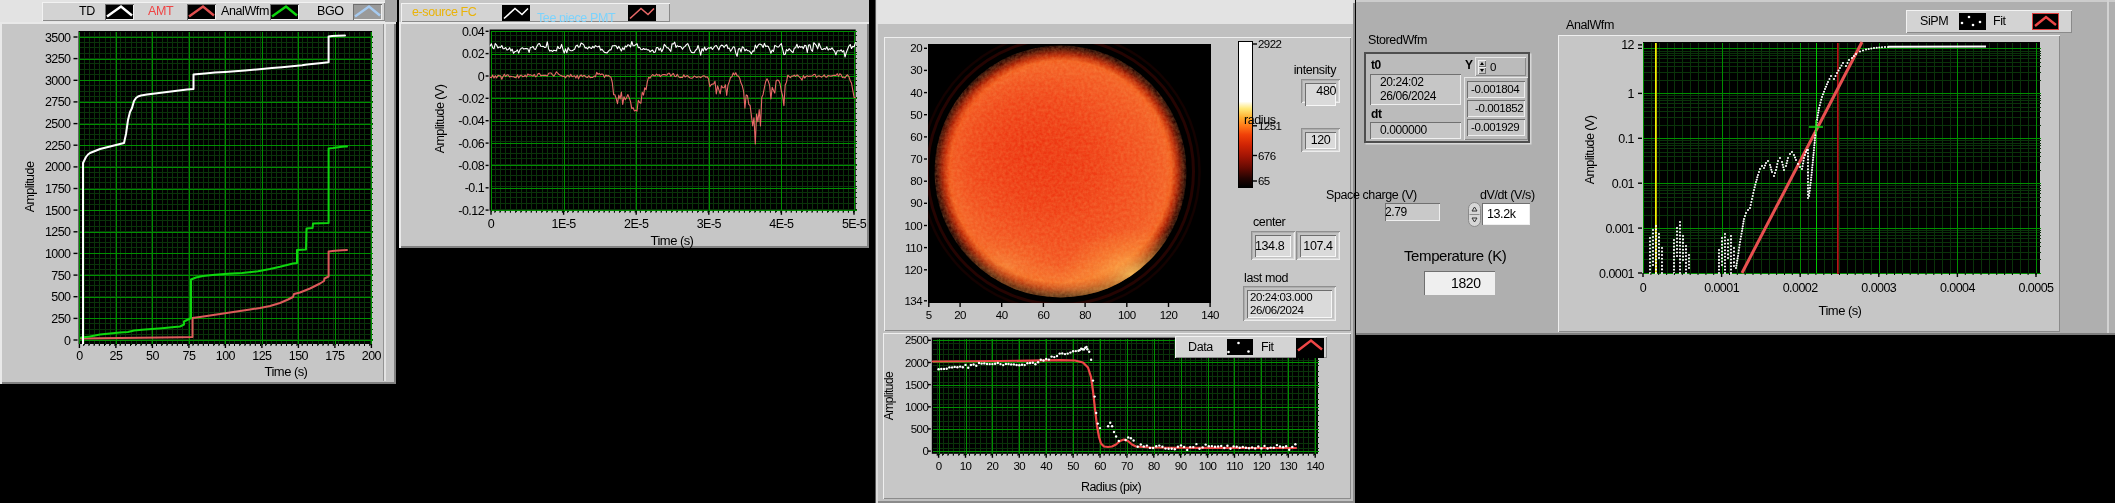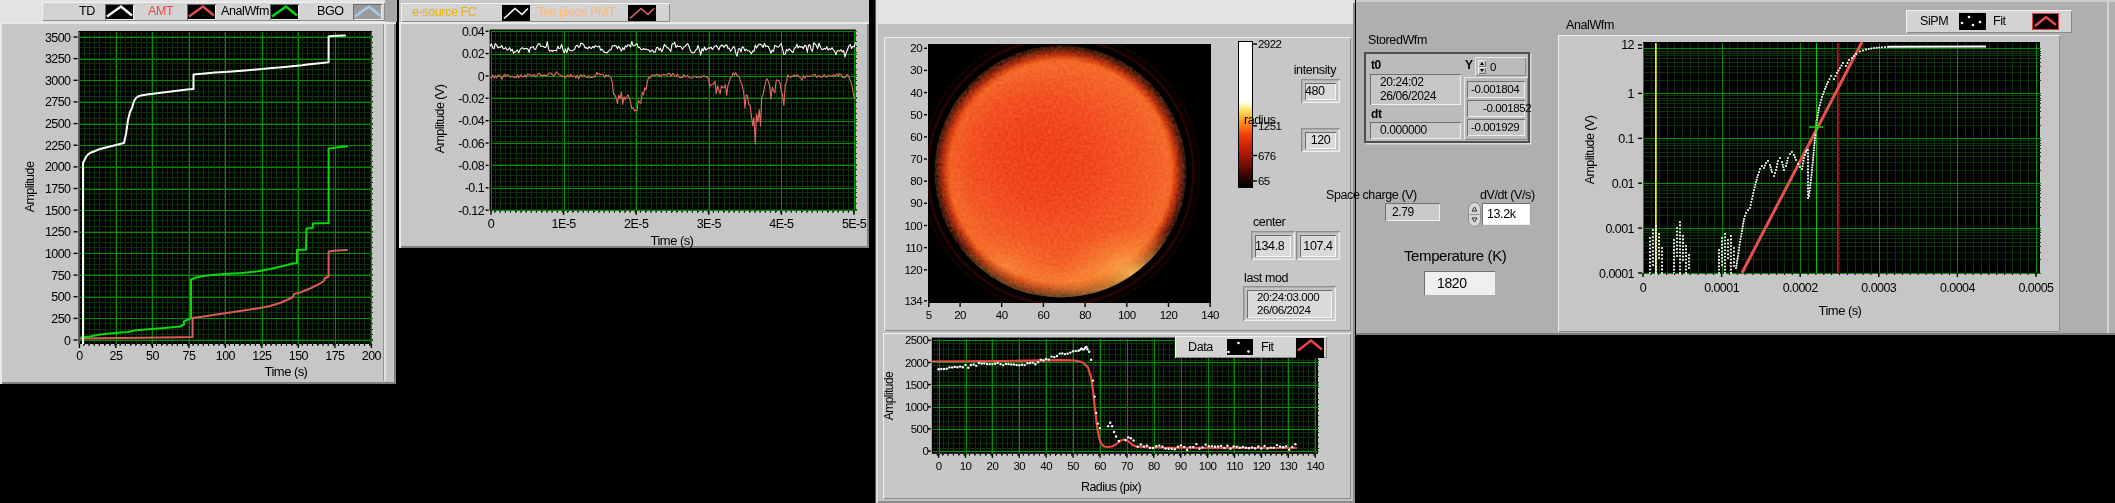--- a/index.html
+++ b/index.html
@@ -279,21 +279,21 @@
         <line x1="359.3" y1="344.0" x2="359.3" y2="346.0" stroke="#000" stroke-width="1"></line>
         <line x1="364.5" y1="344.0" x2="364.5" y2="346.0" stroke="#000" stroke-width="1"></line>
         <line x1="369.7" y1="344.0" x2="369.7" y2="346.0" stroke="#000" stroke-width="1"></line>
         <text x="286.0" y="376.0" text-anchor="middle" font-family="Liberation Sans, sans-serif" font-size="13px" fill="#000" letter-spacing="-0.55">Time (s)</text>
         <text x="34.0" y="187.0" text-anchor="middle" font-family="Liberation Sans, sans-serif" font-size="12.5px" fill="#000" letter-spacing="-0.55" transform="rotate(-90 34 187)">Amplitude</text>
       </svg>
     </div>
     <div style="position:absolute;left:399px;top:0;width:470px;height:22px;background:#C6C6C6"></div>
     <div style="position:absolute;left:401px;top:3px;width:269px;height:19px;background:#D3D3D3;box-shadow:inset 1px 1px 0 #F2F2F2,inset -1px -1px 0 #8A8A8A"></div>
     <span style="position:absolute;left:412px;top:5px;font:12.5px 'Liberation Sans',sans-serif;color:#eab308">e-source FC</span>
-    <span style="position:absolute;left:537px;top:5px;font:12.5px 'Liberation Sans',sans-serif;color:#fdba74">Tee piece PMT</span>
+    <span style="position:absolute;left:537px;top:11px;font:12.5px 'Liberation Sans',sans-serif;color:#7dd3fc">Tee piece PMT</span>
     <div style="position:absolute;left:502px;top:4.5px;width:28px;height:16px;background:#000"></div>
     <svg style="position:absolute;left:502px;top:4.5px;width:28px;height:16px" viewBox="502 4.5 28 16">
       <polyline points="504,18 515,8 522,14 528,8" fill="none" stroke="#FFFFFF" stroke-width="1.6"></polyline>
     </svg>
     <div style="position:absolute;left:628px;top:4.5px;width:28px;height:16px;background:#000"></div>
     <svg style="position:absolute;left:628px;top:4.5px;width:28px;height:16px" viewBox="628 4.5 28 16">
       <polyline points="630,18 641,8 648,14 654,8" fill="none" stroke="#E86868" stroke-width="1.6"></polyline>
     </svg>
     <div style="position:absolute;left:399px;top:22px;width:470px;height:226px;background:#C6C6C6;box-shadow:inset 2px 2px 0 #E9E9E9,inset -2px -2px 0 #818181"></div>
     <svg style="position:absolute;left:397px;top:0;width:472px;height:248px" viewBox="397 0 472 248">
@@ -626,31 +626,31 @@
       <line x1="1252.0" y1="125.8" x2="1257.0" y2="125.8" stroke="#000" stroke-width="1.4"></line>
       <text x="1258.0" y="129.8" text-anchor="start" font-family="Liberation Sans, sans-serif" font-size="11.5px" fill="#000" letter-spacing="-0.55">1251</text>
       <line x1="1252.0" y1="155.5" x2="1257.0" y2="155.5" stroke="#000" stroke-width="1.4"></line>
       <text x="1258.0" y="159.5" text-anchor="start" font-family="Liberation Sans, sans-serif" font-size="11.5px" fill="#000" letter-spacing="-0.55">676</text>
       <line x1="1252.0" y1="181.0" x2="1257.0" y2="181.0" stroke="#000" stroke-width="1.4"></line>
       <text x="1258.0" y="185.0" text-anchor="start" font-family="Liberation Sans, sans-serif" font-size="11.5px" fill="#000" letter-spacing="-0.55">65</text>
     </svg>
     <div style="position:absolute;left:1246px;top:63px;width:90px;text-align:right;font:12.5px 'Liberation Sans',sans-serif">intensity</div>
     <div style="position:absolute;left:1244px;top:113px;width:90px;text-align:left;font:12.5px 'Liberation Sans',sans-serif">radius</div>
     <div style="position:absolute;left:1301px;top:79px;width:39px;height:24px;background:#C2C2C2;box-shadow:inset 1px 1px 0 #8F8F8F,inset -1px -1px 0 #EDEDED,inset 2px 2px 0 #ADADAD,inset -2px -2px 0 #D8D8D8"></div>
-    <div style="position:absolute;left:1305px;top:82.5px;width:31px;height:17px;background:#DADADA;box-shadow:inset 1px 1px 0 #6E6E6E,inset -1px -1px 0 #F7F7F7;text-align:left;font:12.5px 'Liberation Sans',sans-serif;color:#000;line-height:17px;box-sizing:border-box">480</div>
+    <div style="position:absolute;left:1305px;top:82.5px;width:31px;height:23px;background:#DADADA;box-shadow:inset 1px 1px 0 #6E6E6E,inset -1px -1px 0 #F7F7F7;text-align:right;font:12.5px 'Liberation Sans',sans-serif;color:#000;line-height:17px;box-sizing:border-box">480</div>
     <div style="position:absolute;left:1301px;top:128px;width:39px;height:24px;background:#C2C2C2;box-shadow:inset 1px 1px 0 #8F8F8F,inset -1px -1px 0 #EDEDED,inset 2px 2px 0 #ADADAD,inset -2px -2px 0 #D8D8D8"></div>
     <div style="position:absolute;left:1305px;top:131.5px;width:31px;height:17px;background:#DADADA;box-shadow:inset 1px 1px 0 #6E6E6E,inset -1px -1px 0 #F7F7F7;text-align:center;font:12.5px 'Liberation Sans',sans-serif;color:#000;line-height:17px;box-sizing:border-box">120</div>
     <div style="position:absolute;left:1253px;top:215px;font:12.5px 'Liberation Sans',sans-serif">center</div>
     <div style="position:absolute;left:1251px;top:231px;width:44px;height:29px;background:#C2C2C2;box-shadow:inset 1px 1px 0 #8F8F8F,inset -1px -1px 0 #EDEDED,inset 2px 2px 0 #ADADAD,inset -2px -2px 0 #D8D8D8"></div>
     <div style="position:absolute;left:1255px;top:234.5px;width:36px;height:22px;background:#DADADA;box-shadow:inset 1px 1px 0 #6E6E6E,inset -1px -1px 0 #F7F7F7;font:12.5px 'Liberation Sans',sans-serif;color:#000;line-height:22px;box-sizing:border-box">134.8</div>
     <div style="position:absolute;left:1296px;top:231px;width:44px;height:29px;background:#C2C2C2;box-shadow:inset 1px 1px 0 #8F8F8F,inset -1px -1px 0 #EDEDED,inset 2px 2px 0 #ADADAD,inset -2px -2px 0 #D8D8D8"></div>
     <div style="position:absolute;left:1300px;top:234.5px;width:36px;height:22px;background:#DADADA;box-shadow:inset 1px 1px 0 #6E6E6E,inset -1px -1px 0 #F7F7F7;text-align:center;font:12.5px 'Liberation Sans',sans-serif;color:#000;line-height:22px;box-sizing:border-box">107.4</div>
     <div style="position:absolute;left:1244px;top:271px;font:12.5px 'Liberation Sans',sans-serif">last mod</div>
     <div style="position:absolute;left:1243px;top:286px;width:93px;height:35px;background:#C2C2C2;box-shadow:inset 1px 1px 0 #8F8F8F,inset -1px -1px 0 #EDEDED,inset 2px 2px 0 #ADADAD,inset -2px -2px 0 #D8D8D8"></div>
-    <div style="position:absolute;left:1247px;top:289.5px;width:85px;height:28px;background:#DADADA;box-shadow:inset 1px 1px 0 #6E6E6E,inset -1px -1px 0 #F7F7F7;padding:1px 0 0 10px;font:11.5px 'Liberation Sans',sans-serif;color:#000;line-height:13px;box-sizing:border-box">20:24:03.000<br>26/06/2024</div>
+    <div style="position:absolute;left:1247px;top:289.5px;width:85px;height:28px;background:#DADADA;box-shadow:inset 1px 1px 0 #6E6E6E,inset -1px -1px 0 #F7F7F7;padding:1px 0 0 3px;font:11.5px 'Liberation Sans',sans-serif;color:#000;line-height:13px;box-sizing:border-box">20:24:03.000<br>26/06/2024</div>
     <svg style="position:absolute;left:875px;top:330px;width:480px;height:173px" viewBox="875 330 480 173">
       <rect x="931.8" y="337.6" width="386.20000000000005" height="116.19999999999999" fill="#000"></rect>
       <line x1="937.5" y1="338.5" x2="937.5" y2="454.5" stroke="#0A330A" stroke-width="1" shape-rendering="crispEdges"></line>
       <line x1="943.5" y1="338.5" x2="943.5" y2="454.5" stroke="#0A330A" stroke-width="1" shape-rendering="crispEdges"></line>
       <line x1="948.5" y1="338.5" x2="948.5" y2="454.5" stroke="#0A330A" stroke-width="1" shape-rendering="crispEdges"></line>
       <line x1="953.5" y1="338.5" x2="953.5" y2="454.5" stroke="#0A330A" stroke-width="1" shape-rendering="crispEdges"></line>
       <line x1="959.5" y1="338.5" x2="959.5" y2="454.5" stroke="#0A330A" stroke-width="1" shape-rendering="crispEdges"></line>
       <line x1="964.5" y1="338.5" x2="964.5" y2="454.5" stroke="#0A330A" stroke-width="1" shape-rendering="crispEdges"></line>
       <line x1="969.5" y1="338.5" x2="969.5" y2="454.5" stroke="#0A330A" stroke-width="1" shape-rendering="crispEdges"></line>
       <line x1="975.5" y1="338.5" x2="975.5" y2="454.5" stroke="#0A330A" stroke-width="1" shape-rendering="crispEdges"></line>
@@ -1029,34 +1029,34 @@
     <div style="position:absolute;left:1475px;top:57px;width:51px;height:19px;background:#BBBBBB;box-shadow:inset 1px 1px 0 #E8E8E8,inset -1px -1px 0 #8a8a8a"></div>
     <div style="position:absolute;left:1478px;top:60px;width:8px;height:7.0px;background:#C6C6C6;box-shadow:inset 1px 1px 0 #EFEFEF,inset -1px -1px 0 #707070;font-size:0"></div>
     <div style="position:absolute;left:1478px;top:67.0px;width:8px;height:7.0px;background:#C6C6C6;box-shadow:inset 1px 1px 0 #EFEFEF,inset -1px -1px 0 #707070;font-size:0"></div>
     <svg style="position:absolute;left:1478px;top:60px;width:8px;height:14px" viewBox="0 0 8 14">
       <path d="M4.0 2 L6 5.0 L2 5.0 Z" fill="#000"></path>
       <path d="M4.0 12 L6 9.0 L2 9.0 Z" fill="#000"></path>
     </svg>
     <span style="position:absolute;left:1490px;top:61px;font:11.5px 'Liberation Sans',sans-serif">0</span>
     <div style="position:absolute;left:1464px;top:77px;width:64px;height:63px;background:#BBBBBB;box-shadow:inset 1px 1px 0 #E8E8E8,inset -1px -1px 0 #8a8a8a"></div>
     <div style="position:absolute;left:1467px;top:81px;width:58px;height:17px;background:#C6C6C6;box-shadow:inset 1px 1px 0 #707070,inset -1px -1px 0 #EFEFEF;font:11.5px 'Liberation Sans',sans-serif;line-height:17px;padding-left:4px;box-sizing:border-box">-0.001804</div>
-    <div style="position:absolute;left:1467px;top:100px;width:58px;height:17px;background:#C6C6C6;box-shadow:inset 1px 1px 0 #707070,inset -1px -1px 0 #EFEFEF;font:11.5px 'Liberation Sans',sans-serif;line-height:17px;padding-left:16px;box-sizing:border-box">-0.001852</div>
+    <div style="position:absolute;left:1467px;top:100px;width:58px;height:17px;background:#C6C6C6;box-shadow:inset 1px 1px 0 #707070,inset -1px -1px 0 #EFEFEF;font:11.5px 'Liberation Sans',sans-serif;line-height:17px;padding-left:8px;box-sizing:border-box">-0.001852</div>
     <div style="position:absolute;left:1467px;top:119px;width:58px;height:17px;background:#C6C6C6;box-shadow:inset 1px 1px 0 #707070,inset -1px -1px 0 #EFEFEF;font:11.5px 'Liberation Sans',sans-serif;line-height:17px;padding-left:4px;box-sizing:border-box">-0.001929</div>
     <span style="position:absolute;left:1326px;top:188px;font:12.5px 'Liberation Sans',sans-serif">Space charge (V)</span>
-    <div style="position:absolute;left:1385px;top:203px;width:55px;height:18px;background:#C9C9C9;box-shadow:inset 1px 1px 0 #707070,inset -1px -1px 0 #EFEFEF;padding-left:7px;font:12px 'Liberation Sans',sans-serif;color:#000;line-height:18px;box-sizing:border-box">2.79</div>
+    <div style="position:absolute;left:1385px;top:203px;width:55px;height:18px;background:#C9C9C9;box-shadow:inset 1px 1px 0 #707070,inset -1px -1px 0 #EFEFEF;font:12px 'Liberation Sans',sans-serif;color:#000;line-height:18px;box-sizing:border-box">2.79</div>
     <span style="position:absolute;left:1480px;top:188px;font:12.5px 'Liberation Sans',sans-serif">dV/dt (V/s)</span>
     <div style="position:absolute;left:1468px;top:202px;width:13px;height:25px;background:#D6D6D6;border:1px solid #8a8a8a;border-radius:7px;box-sizing:border-box"></div>
     <svg style="position:absolute;left:1468px;top:202px;width:13px;height:25px" viewBox="0 0 13 25">
       <line x1="1.5" y1="12.5" x2="11.5" y2="12.5" stroke="#8a8a8a" stroke-width="1"></line>
       <path d="M6.5 5 L9 9 L4 9 Z" fill="none" stroke="#333" stroke-width="1"></path>
       <path d="M6.5 20 L9 16 L4 16 Z" fill="none" stroke="#333" stroke-width="1"></path>
     </svg>
     <div style="position:absolute;left:1482px;top:203px;width:48px;height:22px;background:#fff;box-shadow:inset 1px 1px 0 #707070,inset -1px -1px 0 #EFEFEF;font:12.5px 'Liberation Sans',sans-serif;line-height:22px;padding-left:5px;box-sizing:border-box">13.2k</div>
     <span style="position:absolute;left:1404px;top:247px;font:15px 'Liberation Sans',sans-serif">Temperature (K)</span>
-    <div style="position:absolute;left:1424px;top:271px;width:71px;height:24px;background:#EFEFEF;box-shadow:inset 1px 1px 0 #707070,inset -1px -1px 0 #EFEFEF;padding-left:13px;font:14px 'Liberation Sans',sans-serif;color:#000;line-height:24px;box-sizing:border-box">1820</div>
+    <div style="position:absolute;left:1424px;top:271px;width:71px;height:24px;background:#EFEFEF;box-shadow:inset 1px 1px 0 #707070,inset -1px -1px 0 #EFEFEF;padding-left:27px;font:14px 'Liberation Sans',sans-serif;color:#000;line-height:24px;box-sizing:border-box">1820</div>
     <span style="position:absolute;left:1566px;top:18px;font:12.5px 'Liberation Sans',sans-serif">AnalWfm</span>
     <div style="position:absolute;left:1558px;top:35px;width:502px;height:297px;background:#C6C6C6;box-shadow:inset 1px 1px 0 #EFEFEF,inset -1px -1px 0 #8B8B8B"></div>
     <div style="position:absolute;left:1906px;top:10px;width:166px;height:23px;background:#D3D3D3;box-shadow:inset 1px 1px 0 #F2F2F2,inset -1px -1px 0 #8A8A8A"></div>
     <span style="position:absolute;left:1920px;top:14px;font:12.5px 'Liberation Sans',sans-serif">SiPM</span>
     <span style="position:absolute;left:1993px;top:14px;font:12.5px 'Liberation Sans',sans-serif">Fit</span>
     <div style="position:absolute;left:1959px;top:13px;width:27px;height:17px;background:#000"></div>
     <svg style="position:absolute;left:1959px;top:13px;width:27px;height:17px" viewBox="0 0 27 17">
       <circle cx="10" cy="4" r="1.3" fill="#fff"></circle>
       <circle cx="3" cy="10" r="1.3" fill="#fff"></circle>
       <circle cx="21" cy="9" r="1.3" fill="#fff"></circle>

